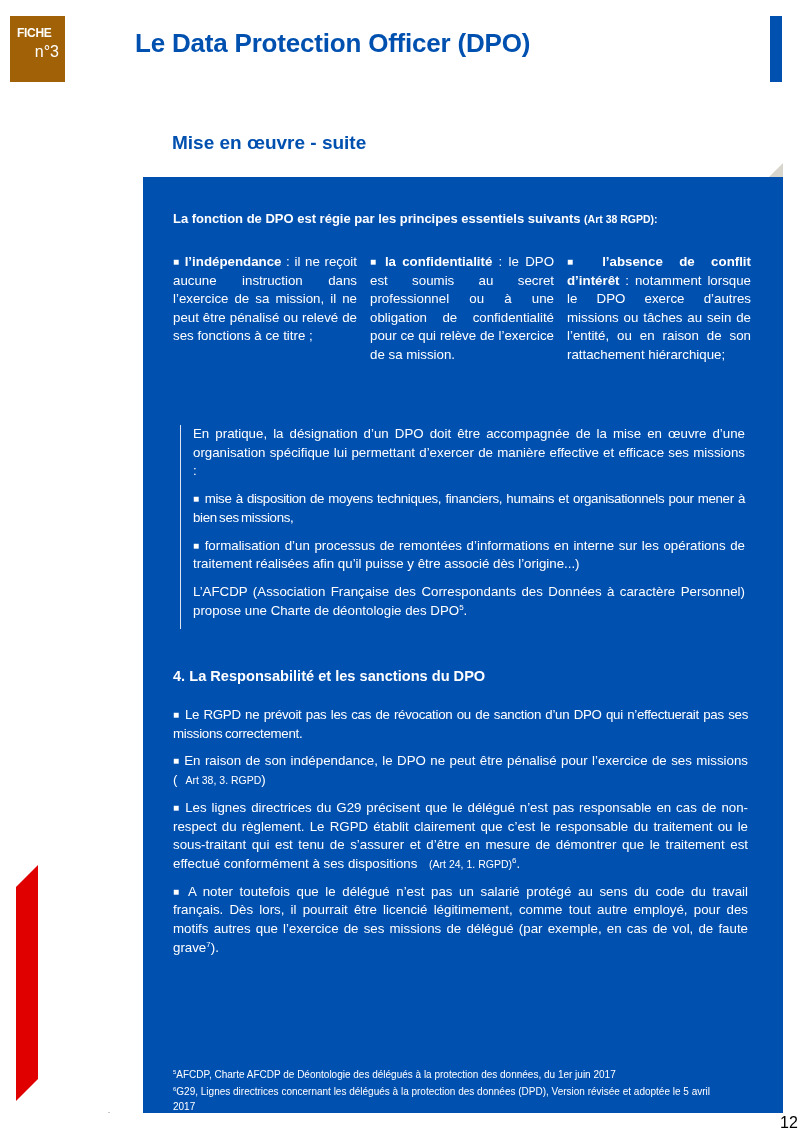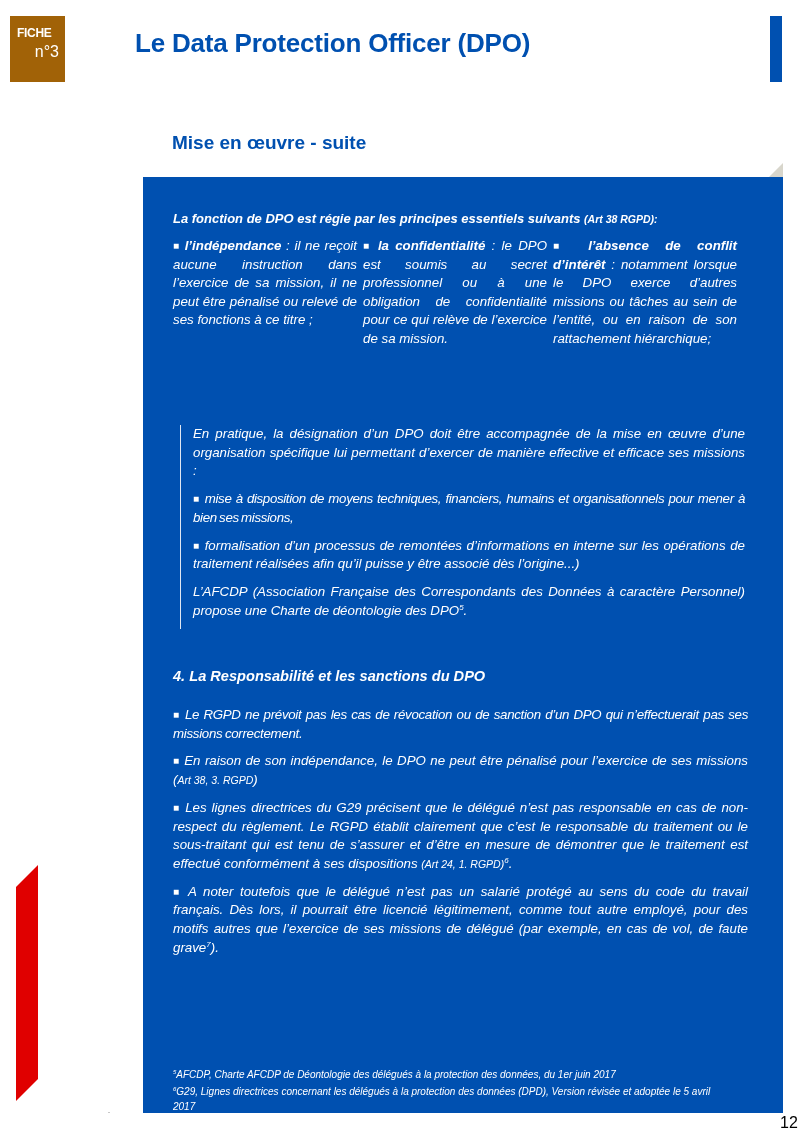--- a/index.html
+++ b/index.html
@@ -4,41 +4,41 @@
 <style>
   html,body{margin:0;padding:0;}
   body{width:800px;height:1131px;background:#ffffff;position:relative;overflow:hidden;font-family:"Liberation Sans",sans-serif;}
   .fiche-box{position:absolute;left:10px;top:16px;width:55px;height:66px;background:#a16207;color:#fff;}
   .fiche-label{position:absolute;left:7px;top:10px;font-size:12px;font-weight:bold;letter-spacing:-0.3px;}
   .fiche-num{position:absolute;right:6px;top:27px;font-size:16px;}
   .page-title{position:absolute;left:95px;top:28px;font-size:26px;font-weight:bold;color:#0050b0;white-space:nowrap;letter-spacing:-0.2px;margin-left:40px;}
   .top-right-bar{position:absolute;left:770px;top:16px;width:12px;height:66px;background:#0050b0;}
   .section-title{position:absolute;left:172px;top:132px;font-size:19px;font-weight:bold;color:#0050b0;}
   .corner-fold{position:absolute;left:768px;top:163px;width:0;height:0;border-left:15px solid transparent;border-bottom:15px solid #d8d6cc;}
-  .panel{position:absolute;left:143px;top:177px;width:640px;height:936px;background:#0050b0;color:#fff;font-style:italic;}
+  .panel{position:absolute;left:143px;top:177px;width:640px;height:936px;background:#0050b0;color:#fff;}
   .red-stripe{position:absolute;left:16px;top:865px;width:22px;height:236px;background:#e00000;clip-path:polygon(0 22px,100% 0,100% calc(100% - 22px),0 100%);}
   .dot-mark{position:absolute;left:108px;top:1112px;width:2px;height:1px;background:#c8c8c8;}
   .page-number{position:absolute;left:780px;top:1114px;font-size:16px;color:#000;}
 
   .intro{position:absolute;left:30px;top:34px;font-size:13px;font-weight:bold;white-space:nowrap;}
   .intro .ref{font-size:10.5px;}
-  .cols{position:absolute;left:30px;top:60px;width:578px;display:flex;gap:6px;}
+  .cols{position:absolute;left:30px;top:76px;width:578px;display:flex;gap:13px;}
   .col{width:184px;font-size:13.3px;line-height:18.6px;text-align:justify;}
   .col b{font-weight:bold;}
   .sq{font-size:10px;vertical-align:1px;}
 
   .quote{position:absolute;left:37px;top:248px;width:568px;border-left:1.5px solid #dfe6f2;padding-left:12px;}
   .quote p{margin:0 16px 9px 0;font-size:13.3px;line-height:18.7px;text-align:justify;}
   .quote p.tight{letter-spacing:-0.35px;word-spacing:-1px;}
 
   .s4{position:absolute;left:30px;top:491px;width:575px;}
   .s4 h2{margin:0 0 22px 0;font-size:14.6px;font-weight:bold;}
   .s4 p{margin:0 0 9px 0;font-size:13.3px;line-height:18.7px;text-align:justify;}
   .s4 p.tight{letter-spacing:-0.3px;word-spacing:-0.8px;}
-  .small{font-size:10.5px;}
+  .small{font-size:10.5px;padding-left:8px;}
   sup{font-size:8px;line-height:0;}
 
   .footnotes{position:absolute;left:30px;top:890px;width:560px;font-size:10px;line-height:15px;}
   .footnotes p{margin:0 0 2px 0;}
   .footnotes sup{font-size:6px;}
 </style>
 </head>
 <body>
 
 <div class="fiche-box">

